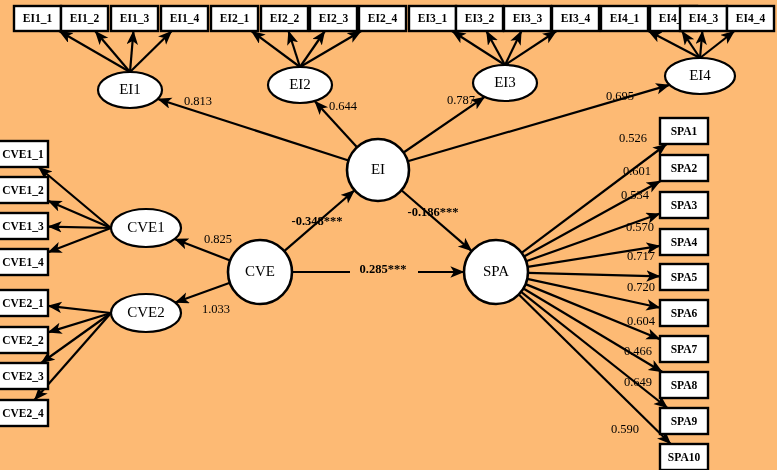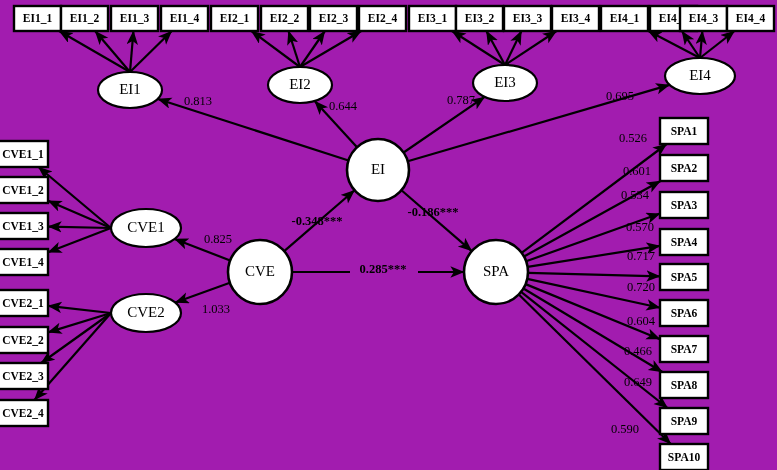--- a/index.html
+++ b/index.html
@@ -4,21 +4,21 @@
 <style>
   html, body {
     margin: 0;
     padding: 0;
     background: #ffffff;
   }
   #diagram-root {
     position: relative;
     width: 777px;
     height: 470px;
-    background: #a21caf;
+    background: #fdba74;
     font-family: "Liberation Serif", "DejaVu Serif", serif;
     overflow: hidden;
   }
   svg#sem-canvas {
     display: block;
     width: 777px;
     height: 470px;
   }
   .node-box {
     fill: #ffffff;

